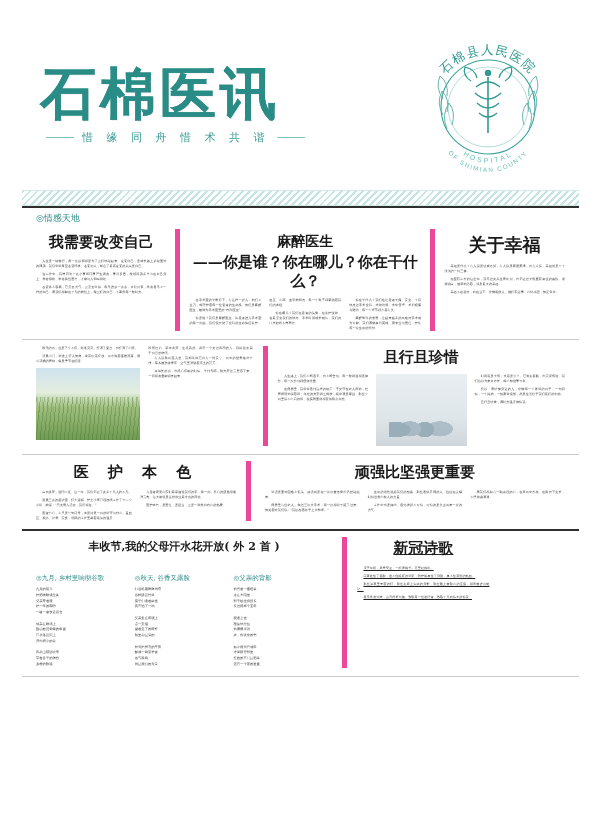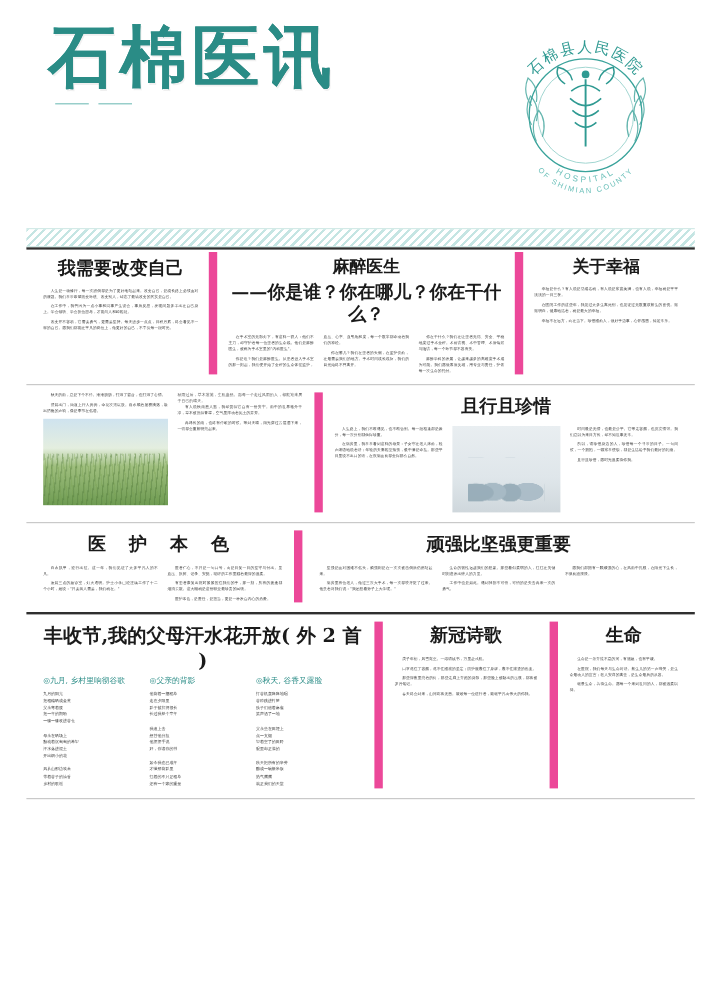--- a/index.html
+++ b/index.html
@@ -21,20 +21,21 @@
     background: #fff;
     box-sizing: border-box;
     padding: 0 22px;
   }
 
   
   .masthead {
     position: relative;
     height: 190px;
     display: flex;
+    align-items: center;
     justify-content: space-between;
     padding: 18px 10px 0 18px;
     box-sizing: border-box;
   }
   .masthead-left {
     display: flex;
     flex-direction: column;
     align-items: flex-start;
   }
   .brand-cn {
@@ -155,24 +156,24 @@
     padding: 2px 14px 8px 14px;
     gap: 9px;
     box-sizing: border-box;
   }
   .b1-left { width: 27%; }
   .b1-mid { width: 48%; }
   .b1-right { width: 25%; }
   .b1-left .headline { font-size: 15px; margin: 4px 0 7px; }
   .b1-mid .headline { font-size: 14px; margin: 4px 0 2px; }
   .b1-mid .headline2 { font-size: 15px; margin: 2px 0 7px; }
-  .b1-right .headline { font-size: 14px; margin: 4px 0 7px; }
+  .b1-right .headline { font-size: 18px; margin: 4px 0 7px; }
   .cols2 { column-count: 2; column-gap: 8px; }
   .cols3 { column-count: 3; column-gap: 8px; }
-  .vline { border-left: 7px solid #ec4899; }
+  .vline { border-left: 5px solid #ec4899; }
 
   
   .block2 {
     display: flex;
     padding: 6px 14px 8px 14px;
     gap: 10px;
     box-sizing: border-box;
   }
   .b2-left { width: 43%; }
   .b2-right { width: 57%; }
@@ -241,23 +242,23 @@
   .b3-right .headline { font-size: 15px; margin: 2px 0 8px; }
 
   
   .block4 {
     display: flex;
     padding: 6px 14px 4px 14px;
     gap: 10px;
     box-sizing: border-box;
   }
   .b4-left { width: 56%; }
-  .b4-mid { width: 25%; }
+  .b4-mid { width: 25%; text-decoration: underline; }
   .b4-right { width: 19%; }
-  .b4-left .headline { font-size: 16px; margin: 2px 0 3px; }
+  .b4-left .headline { font-size: 11px; margin: 2px 0 20px; }
   .b4-mid .headline, .b4-right .headline { font-size: 15px; margin: 2px 0 8px; }
   .poem-title {
     font-family: "DejaVu Serif", serif;
     font-size: 6.5px;
     color: #2a8c86;
     margin: 0 0 4px 0;
   }
   .poem-body {
     font-family: "DejaVu Serif", serif;
     font-size: 3.3px;
@@ -273,20 +274,21 @@
 </head>
 <body>
 
 <div class="page">
 
   <div class="masthead">
     <div class="masthead-left">
       <div class="brand-cn">石棉医讯</div>
       <div class="brand-sub">
         <span class="dashline"></span>
+        <span class="sub-cn">惜 缘 同 舟    惜 术 共 谐</span>
         <span class="dashline"></span>
       </div>
     </div>
 
     <div class="logo-wrap">
       <svg width="150" height="150" viewBox="0 0 150 150">
         <defs>
           <path id="arcTop" d="M 20,80 A 55,55 0 0 1 130,80"></path>
           <path id="arcBotH" d="M 33,92 A 42,42 0 0 0 117,92"></path>
           <path id="arcBot" d="M 24,92 A 51,51 0 0 0 126,92"></path>
@@ -323,20 +325,21 @@
           <textPath href="#arcBot" startOffset="50%" text-anchor="middle">OF SHIMIAN COUNTY</textPath>
         </text>
       </svg>
     </div>
   </div>
 
   <div class="wave-band"></div>
 
   <div class="rule-strong"></div>
 
+  <div class="sec-label">◎情感天地</div>
 
   <div class="block1">
     <div class="b1-left">
       <div class="headline">我需要改变自己</div>
       <div class="ct">
         <p>人生是一场修行，每一次跌倒都是为了更好地站起来。改变自己，是成长路上必须面对的课题。我们常常希望改变环境、改变别人，却忘了最该改变的其实是自己。</p>
         <p>在工作中，我曾因为一点小事和同事产生误会，事后反思，发现问题多半出在自己身上。学会倾听、学会换位思考，才能与人和睦相处。</p>
         <p>改变并不容易，它需要勇气，更需要坚持。每天进步一点点，日积月累，终会看见不一样的自己。愿我们都能在平凡的岗位上，做更好的自己，不辜负每一段时光。</p>
       </div>
     </div>
@@ -435,74 +438,66 @@
             <div>翻动着沉甸甸的希望</div>
             <div>汗水落进泥土</div>
             <div>开出细小的花</div>
             <div>&nbsp;</div>
             <div>风从山那边吹来</div>
             <div>带着谷子的清香</div>
             <div>乡村的歌谣</div>
           </div>
         </div>
         <div class="poem-col">
+          <div class="poem-title">◎秋天, 谷香又露脸</div>
+          <div class="poem-body">
+            <div>打谷机轰隆隆地唱</div>
+            <div>谷粒跳进竹筐</div>
+            <div>孩子们追着麻雀</div>
+            <div>笑声洒了一地</div>
+            <div>&nbsp;</div>
+            <div>父亲坐在田埂上</div>
+            <div>点一支烟</div>
+            <div>望着空了的田野</div>
+            <div>眼里却是满的</div>
+            <div>&nbsp;</div>
+            <div>秋天把所有的辛劳</div>
+            <div>酿成一碗新米饭</div>
+            <div>热气腾腾</div>
+            <div>就是我们的天堂</div>
+          </div>
+        </div>
+        <div class="poem-col">
           <div class="poem-title">◎父亲的背影</div>
           <div class="poem-body">
             <div>他背着一捆稻草</div>
             <div>走在夕阳里</div>
             <div>影子被拉得很长</div>
             <div>长过我整个童年</div>
             <div>&nbsp;</div>
             <div>我追上去</div>
             <div>想替他分担</div>
             <div>他摆摆手说</div>
             <div>娃，你读你的书</div>
             <div>&nbsp;</div>
             <div>如今我也已成年</div>
             <div>才懂那背影里</div>
             <div>扛着的不只是稻草</div>
             <div>还有一个家的重量</div>
           </div>
         </div>
-        <div class="poem-col">
-          <div class="poem-title">◎秋天, 谷香又露脸</div>
-          <div class="poem-body">
-            <div>打谷机轰隆隆地唱</div>
-            <div>谷粒跳进竹筐</div>
-            <div>孩子们追着麻雀</div>
-            <div>笑声洒了一地</div>
-            <div>&nbsp;</div>
-            <div>父亲坐在田埂上</div>
-            <div>点一支烟</div>
-            <div>望着空了的田野</div>
-            <div>眼里却是满的</div>
-            <div>&nbsp;</div>
-            <div>秋天把所有的辛劳</div>
-            <div>酿成一碗新米饭</div>
-            <div>热气腾腾</div>
-            <div>就是我们的天堂</div>
-          </div>
-        </div>
       </div>
     </div>
 
     <div class="b4-mid vline" style="padding-left:10px">
       <div class="headline">新冠诗歌</div>
       <div class="ct">
         <p>庚子年初，风雪突至。一纸请战书，万里赴戎机。</p>
         <p>口罩遮住了容颜，遮不住眼底的坚定；防护服裹住了身躯，裹不住滚烫的热血。</p>
         <p>那些深夜里亮着的灯，那些走廊上奔跑的身影，那些脸上被勒出的压痕，都将被岁月铭记。</p>
         <p>春天终会到来，山河终将无恙。致敬每一位逆行者，致敬平凡而伟大的你我。</p>
       </div>
     </div>
 
-    <div class="b4-right vline" style="padding-left:10px">
-      <div class="headline">生命</div>
-      <div class="ct">
-        <p>生命是一条奔流不息的河，有湍急，也有平缓。</p>
-        <p>在医院，我们每天与生命对话。新生儿的第一声啼哭，是生命最动人的宣言；老人安详的离去，是生命最后的从容。</p>
-        <p>敬畏生命，善待生命。愿每一个来到世间的人，都被温柔以待。</p>
-      </div>
-    </div>
   </div>
 
   <div class="bottom-rule"></div>
 </div>
 
 </body></html>

